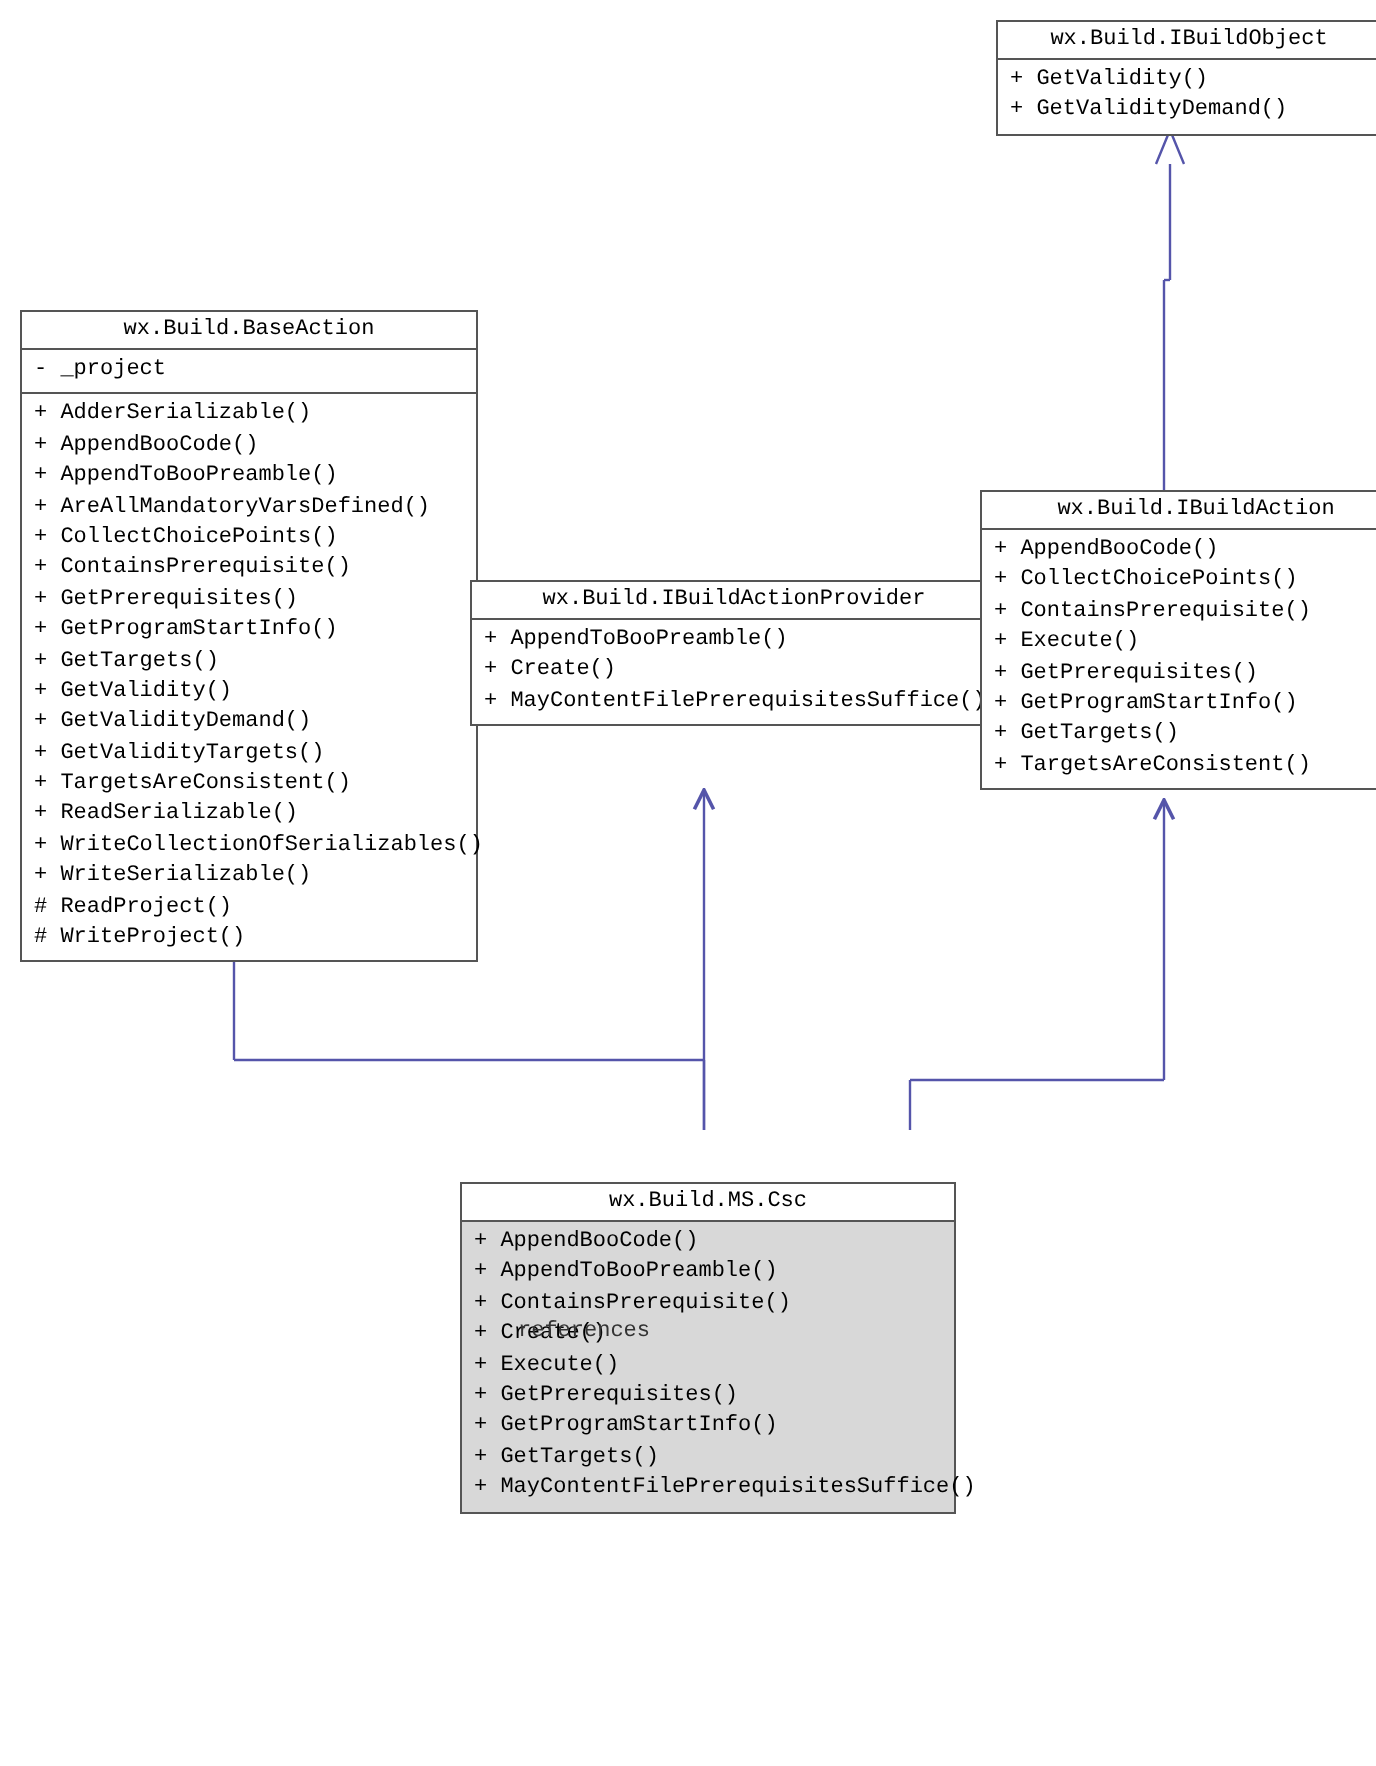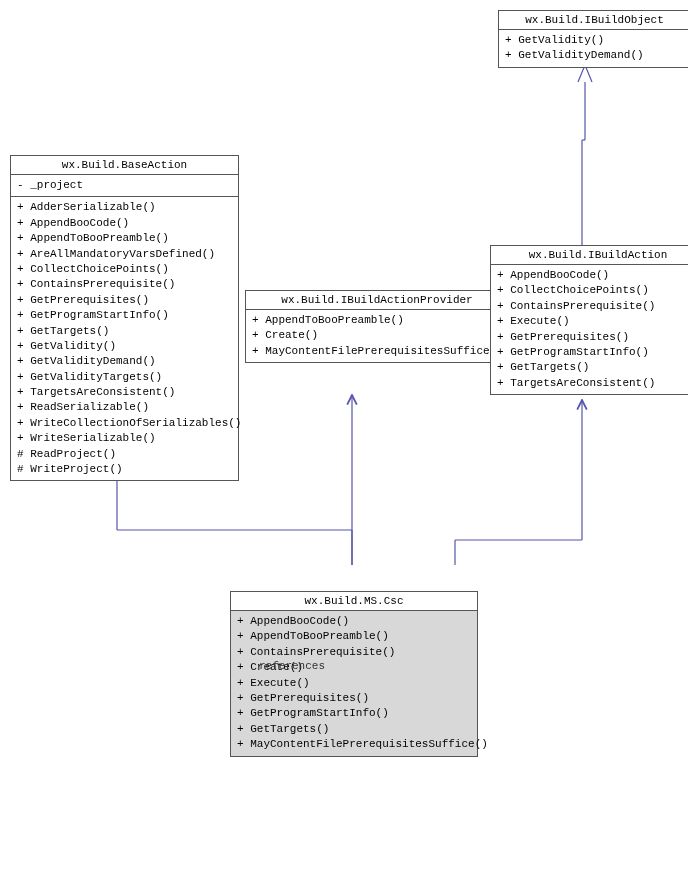--- a/index.html
+++ b/index.html
@@ -105,21 +105,21 @@
     <div class="uml-line">+ GetValidityTargets()</div>
     <div class="uml-line">+ TargetsAreConsistent()</div>
     <div class="uml-line">+ ReadSerializable()</div>
     <div class="uml-line">+ WriteCollectionOfSerializables()</div>
     <div class="uml-line">+ WriteSerializable()</div>
     <div class="uml-line"># ReadProject()</div>
     <div class="uml-line"># WriteProject()</div>
   </div>
 </div>
 
-<div class="uml-box" style="left:235px; top:290px; width:264px;margin-left:10px;">
+<div class="uml-box" style="left:235px; top:290px; width:264px;">
   <div class="uml-title">wx.Build.IBuildActionProvider</div>
   <div class="uml-section">
     <div class="uml-line">+ AppendToBooPreamble()</div>
     <div class="uml-line">+ Create()</div>
     <div class="uml-line">+ MayContentFilePrerequisitesSuffice()</div>
   </div>
 </div>
 
 <div class="uml-box" style="left:490px; top:245px; width:216px;">
   <div class="uml-title">wx.Build.IBuildAction</div>

